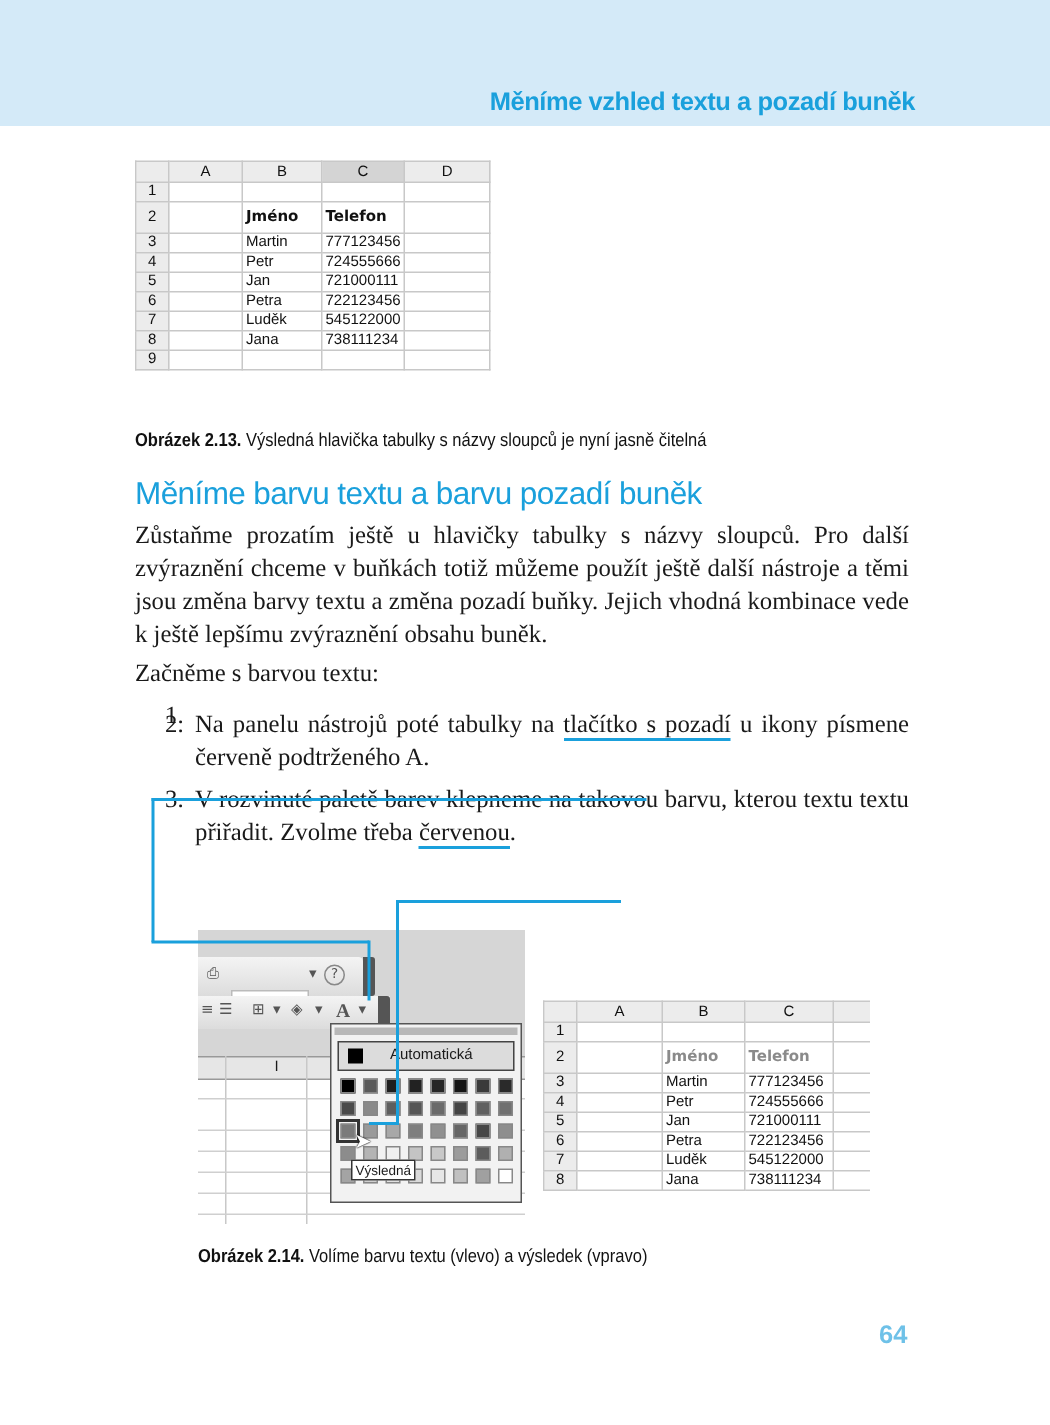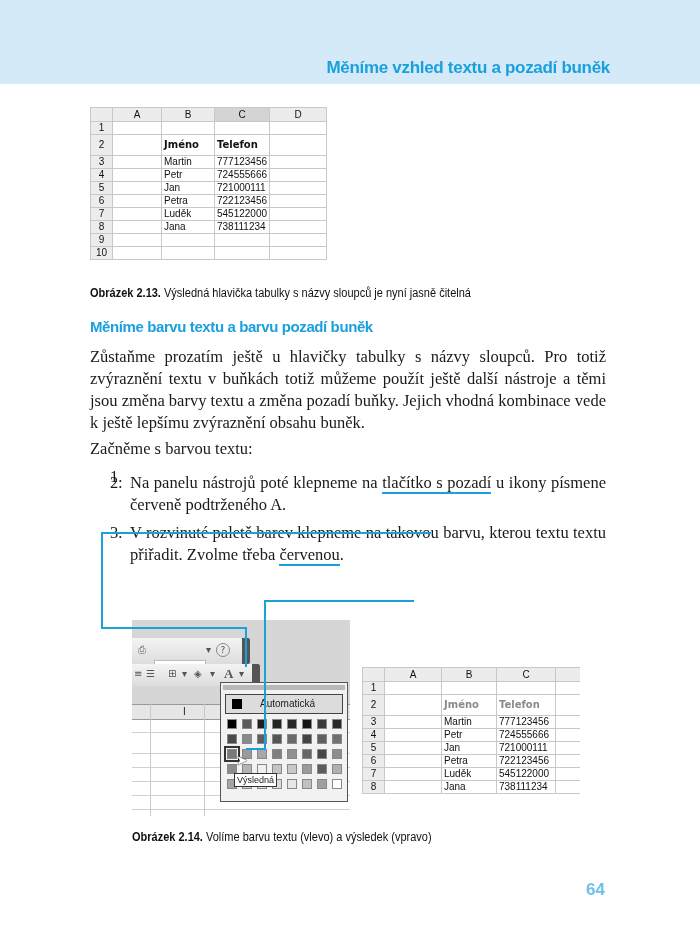--- a/index.html
+++ b/index.html
@@ -39,21 +39,21 @@
     #sheet2 .hdrcell { color: #8a8a8a; }
 
     .caption {
       position: absolute; left: 90px;
       font-family: "Liberation Sans", sans-serif; font-size: 12.5px; color: #111;
       transform: scaleX(0.88); transform-origin: left top; white-space: nowrap;
     }
     .caption b { font-weight: bold; }
     .section-title {
       position: absolute; left: 90px; top: 318px;
-      font-family: "Liberation Sans", sans-serif; font-weight: bold; font-size: 15px;
+      font-family: "Liberation Sans", sans-serif; font-weight: normal; font-size: 21px;
       color: #1aa0dc; letter-spacing: -0.4px;
     }
     .para {
       position: absolute; left: 90px; width: 516px;
       font-size: 16.5px; line-height: 22px; text-align: justify;
       text-align-last: left;
     }
     .list { position: absolute; left: 110px; width: 496px; font-size: 16.5px; line-height: 22px; }
     .list .item { position: relative; padding-left: 20px; text-align: justify; margin-bottom: 6px; }
     .list .num { position: absolute; left: 0; top: 0; }
@@ -190,46 +190,39 @@
         <td>738111234</td>
         <td></td>
       </tr>
   <tr>
         <td class="rowhead">9</td>
         <td></td>
         <td></td>
         <td></td>
         <td></td>
       </tr>
-  <tr>
-        <td class="rowhead">10</td>
-        <td></td>
-        <td></td>
-        <td></td>
-        <td></td>
-      </tr>
 </tbody>
   </table>
 
 <div class="caption" style="top:286px;">
   <b>Obrázek 2.13.</b><span> Výsledná hlavička tabulky s názvy sloupců je nyní jasně čitelná</span>
 </div>
 
 <div class="section-title">Měníme barvu textu a barvu pozadí buněk</div>
 
-<div class="para" style="top:346px;">Zůstaňme prozatím ještě u hlavičky tabulky s názvy sloupců. Pro totiž zvýraznění textu v buňkách totiž můžeme použít ještě další nástroje a těmi jsou změna barvy textu a změna pozadí buňky. Jejich vhodná kombinace vede k ještě lepšímu zvýraznění obsahu buněk.</div>
+<div class="para" style="top:346px;">Zůstaňme prozatím ještě u hlavičky tabulky s názvy sloupců. Pro další zvýraznění chceme v buňkách totiž můžeme použít ještě další nástroje a těmi jsou změna barvy textu a změna pozadí buňky. Jejich vhodná kombinace vede k ještě lepšímu zvýraznění obsahu buněk.</div>
 <div class="para" style="top:438px;">Začněme s barvou textu:</div>
 
 <div class="list" style="top:466px;">
   <div class="item">
     <span class="num">1.</span>
   </div>
   <div class="item">
     <span class="num">2.</span>
-    <span>Na panelu nástrojů poté klepneme na </span><span class="hl">tlačítko s pozadí</span><span> u ikony písmene červeně podtrženého A.</span>
+    <span>Na panelu nástrojů poté tabulky na </span><span class="hl">tlačítko s pozadí</span><span> u ikony písmene červeně podtrženého A.</span>
   </div>
   <div class="item">
     <span class="num">3.</span>
     <span>V rozvinuté paletě barev klepneme na takovou barvu, kterou textu textu přiřadit. Zvolme třeba </span><span class="hl">červenou</span><span>.</span>
   </div>
 </div>
 
 <div class="shot">
   <div class="bg"></div>
   <div class="tb1">

